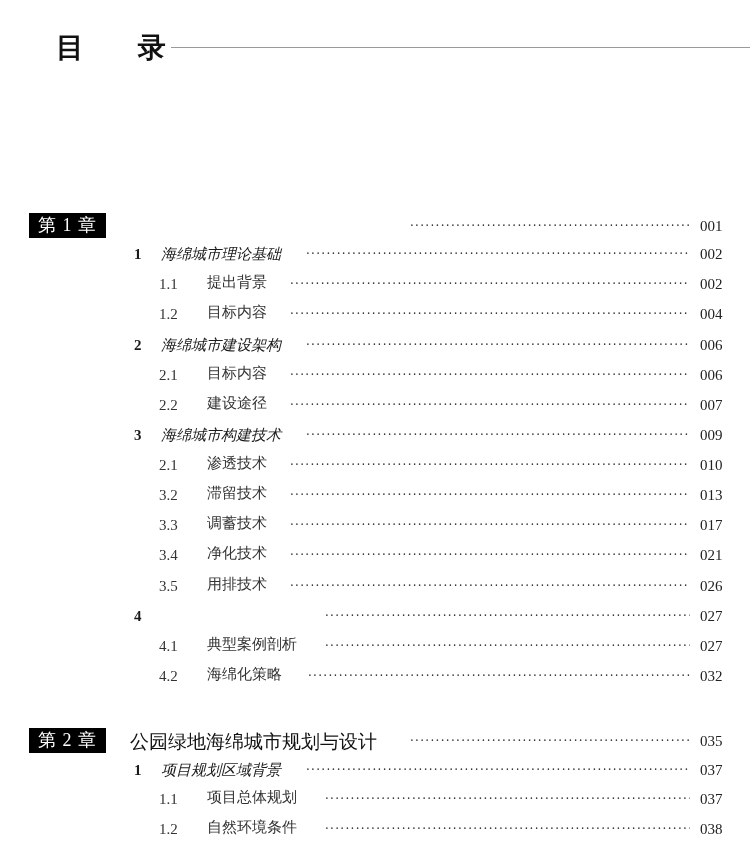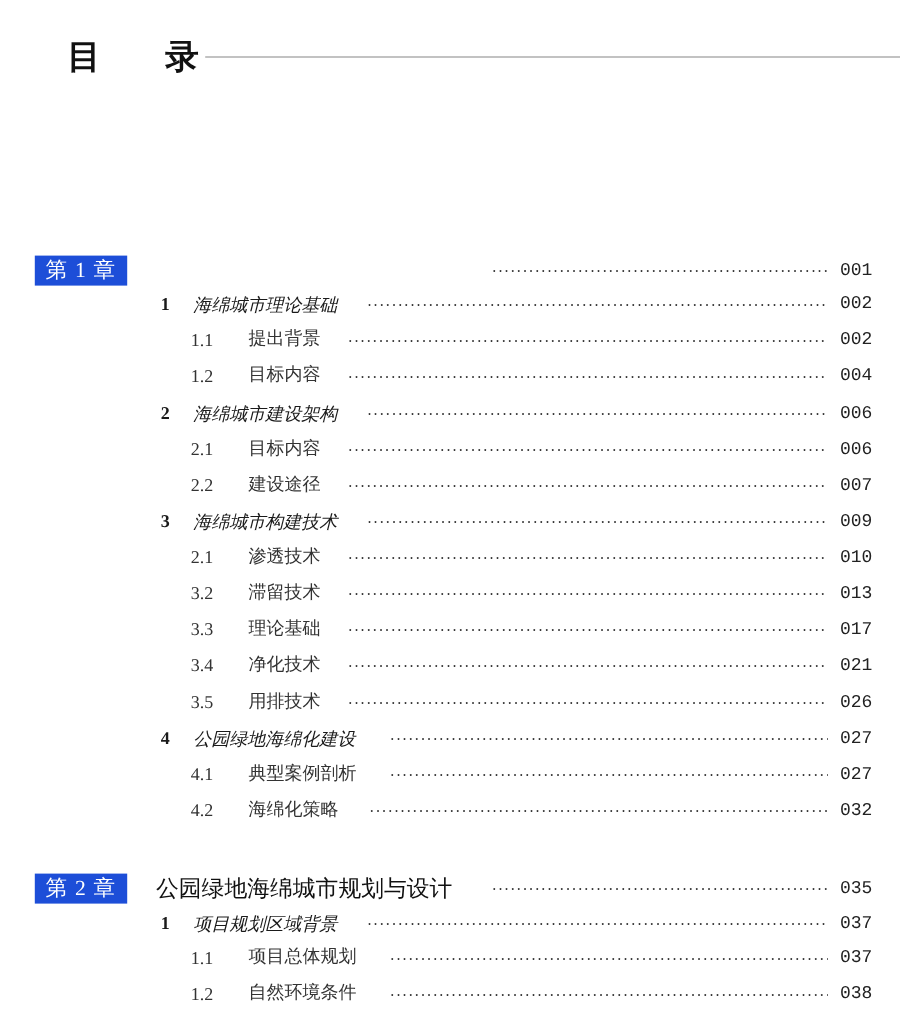--- a/index.html
+++ b/index.html
@@ -18,25 +18,25 @@
 
   .toc { position: absolute; left: 0; top: 0; width: 750px; }
   .row { position: absolute; left: 0; width: 750px; height: 30px; }
   .row .label { position: absolute; white-space: nowrap; line-height: 30px; }
   .row .leader {
     position: absolute; top: 0; height: 30px; line-height: 30px; overflow: hidden;
     white-space: nowrap; color: #333; font-size: 12px; letter-spacing: 1.3px;
   }
   .row .page {
     position: absolute; left: 700px; width: 30px; line-height: 30px; font-size: 15px;
-    font-family: Liberation Mono, monospace; color: #222;
+    font-family: Liberation Serif, serif; color: #222;
   }
   .badge {
     position: absolute; left: 29px; height: 25px; width: 77px;
-    background: #1d4ed8; color: #ffffff; text-align: center;
+    background: #000000; color: #ffffff; text-align: center;
     font-family: "Liberation Serif", serif; font-size: 18px; line-height: 25px;
     letter-spacing: 1px;
   }
   .ch-title { left: 130px; font-size: 19px; color: #111; font-family: "DejaVu Serif", serif; }
   .sec-num { left: 134px; font-size: 15px; font-weight: bold; font-family: "Liberation Serif", serif; }
   .sec-title { left: 161px; font-size: 15px; font-family: "DejaVu Sans", sans-serif; color: #1a1a1a; font-style: italic; }
   .sub-num { left: 159px; font-size: 15px; font-family: "Liberation Serif", serif; color: #333; }
   .sub-title { left: 207px; font-size: 15px; font-family: Liberation Mono, monospace; color: #333; }
 </style>
 </head>
@@ -106,40 +106,39 @@
     <span class="page">010</span>
   </div>
   <div class="row" style="top:480px">
     <span class="label sub-num">3.2</span>
     <span class="label sub-title">滞留技术</span>
     <span class="leader" style="left:290px;width:400px">································································································</span>
     <span class="page">013</span>
   </div>
   <div class="row" style="top:510px">
     <span class="label sub-num">3.3</span>
-    <span class="label sub-title">理论基础</span>
+    <span class="label sub-title">调蓄技术</span>
     <span class="leader" style="left:290px;width:400px">································································································</span>
     <span class="page">017</span>
   </div>
   <div class="row" style="top:540px">
     <span class="label sub-num">3.4</span>
     <span class="label sub-title">净化技术</span>
     <span class="leader" style="left:290px;width:400px">································································································</span>
     <span class="page">021</span>
   </div>
   <div class="row" style="top:571px">
     <span class="label sub-num">3.5</span>
     <span class="label sub-title">用排技术</span>
     <span class="leader" style="left:290px;width:400px">································································································</span>
     <span class="page">026</span>
   </div>
 
   <div class="row" style="top:601px">
     <span class="label sec-num">4</span>
-    <span class="label sec-title">公园绿地海绵化建设</span>
     <span class="leader" style="left:325px;width:365px">································································································</span>
     <span class="page">027</span>
   </div>
   <div class="row" style="top:631px">
     <span class="label sub-num">4.1</span>
     <span class="label sub-title">典型案例剖析</span>
     <span class="leader" style="left:325px;width:365px">································································································</span>
     <span class="page">027</span>
   </div>
   <div class="row" style="top:661px">

